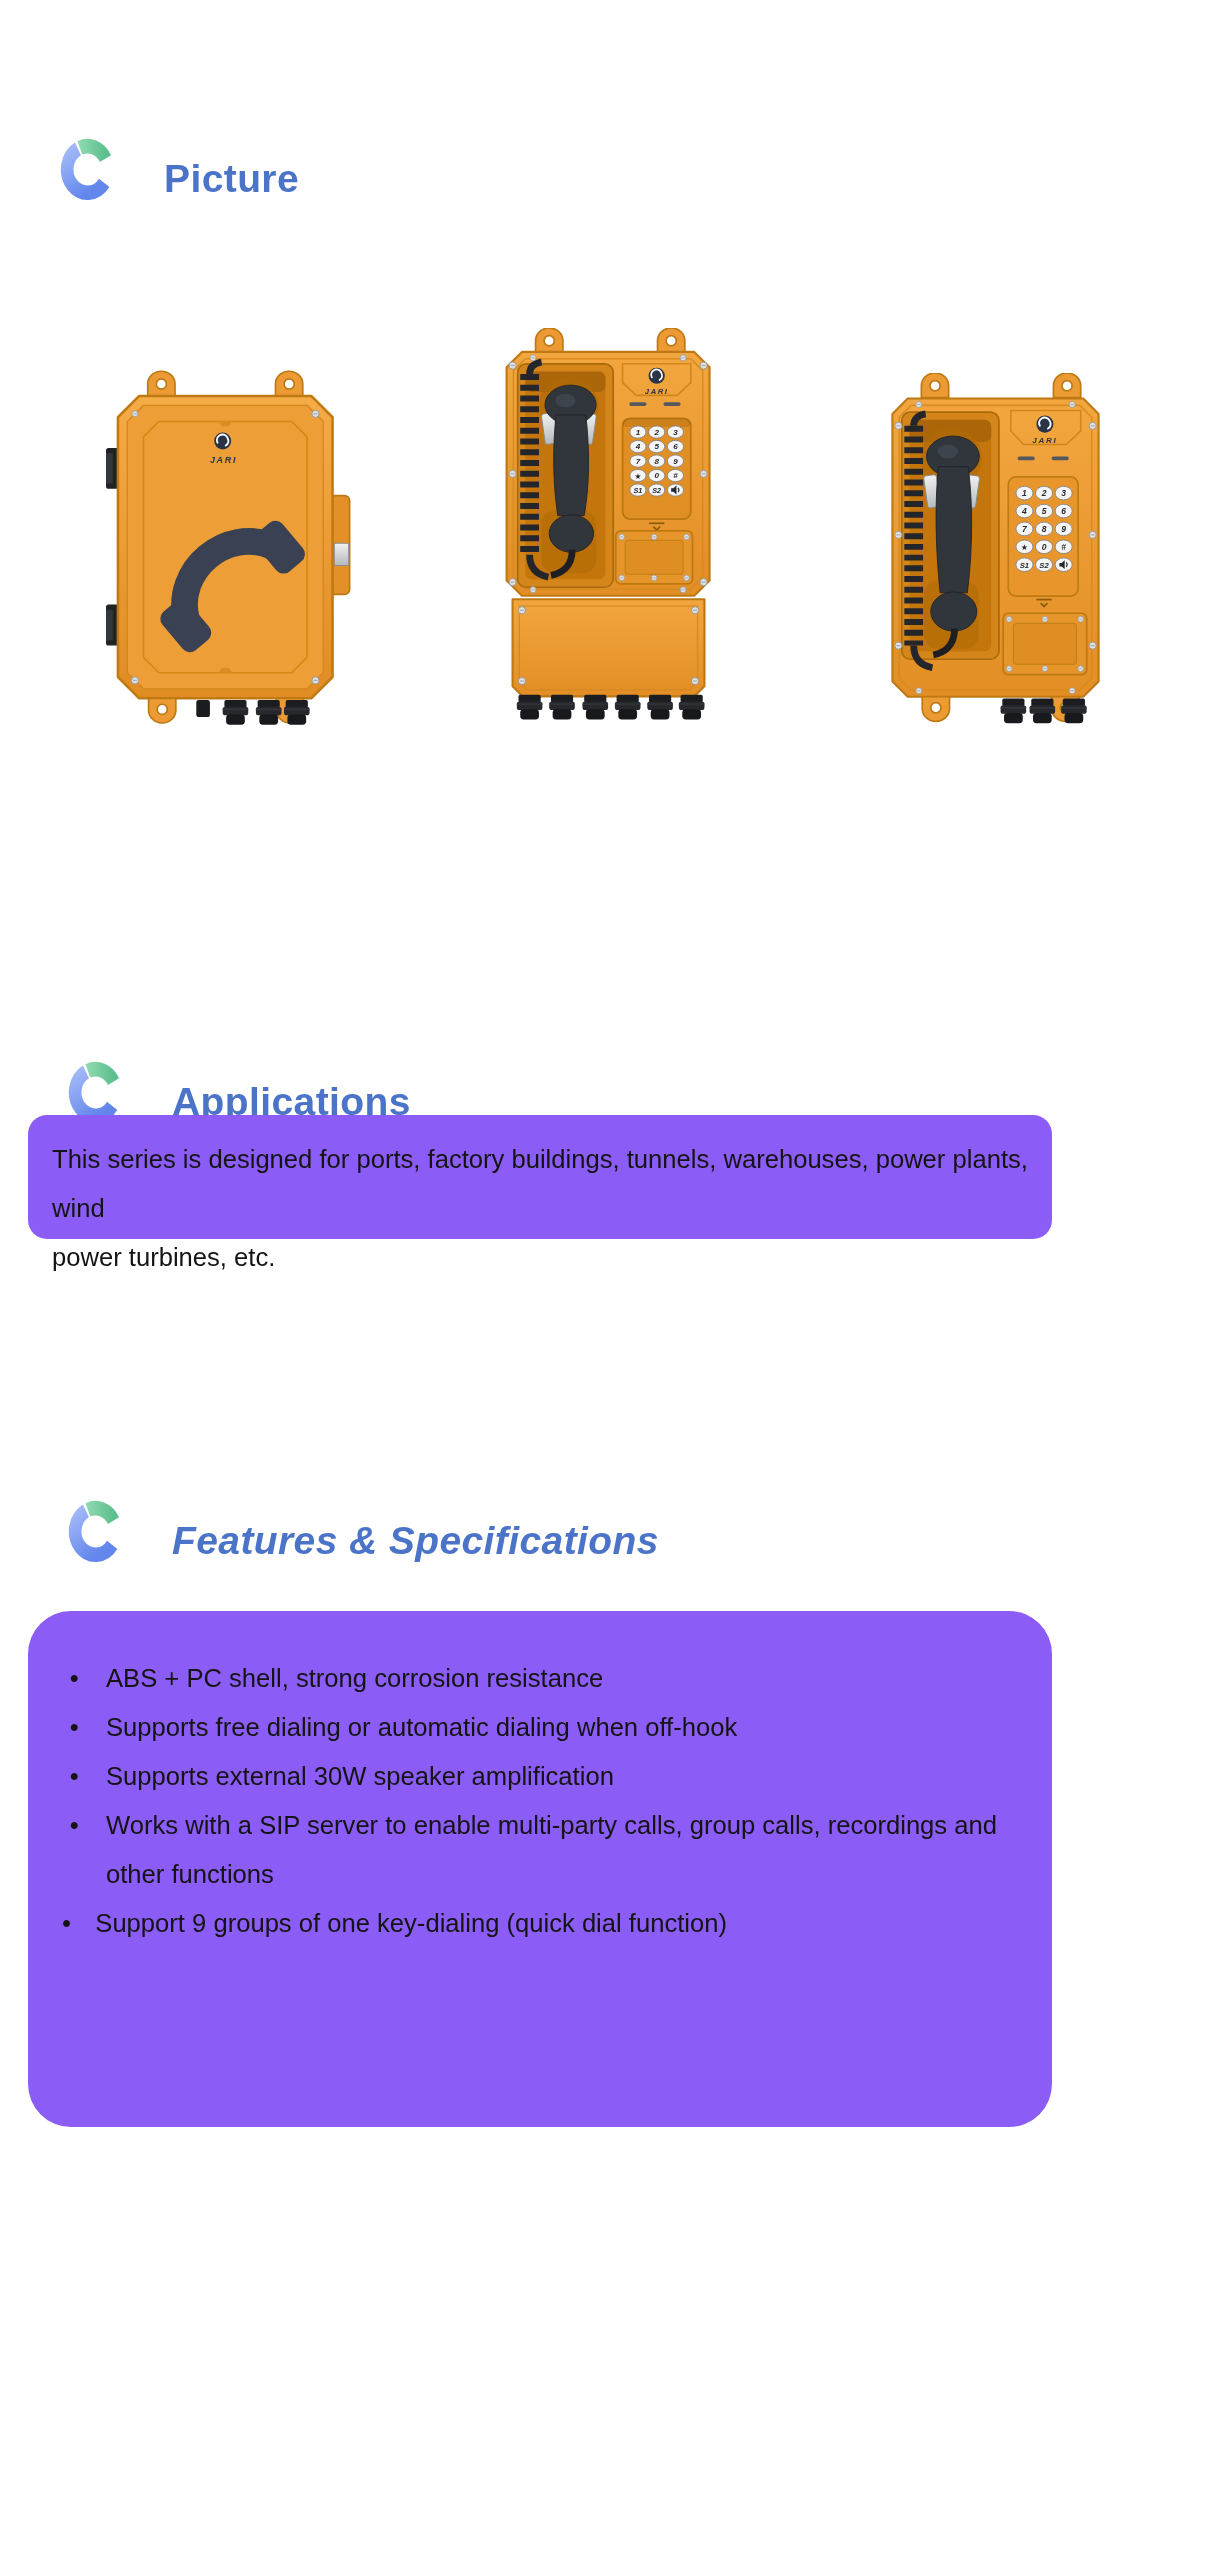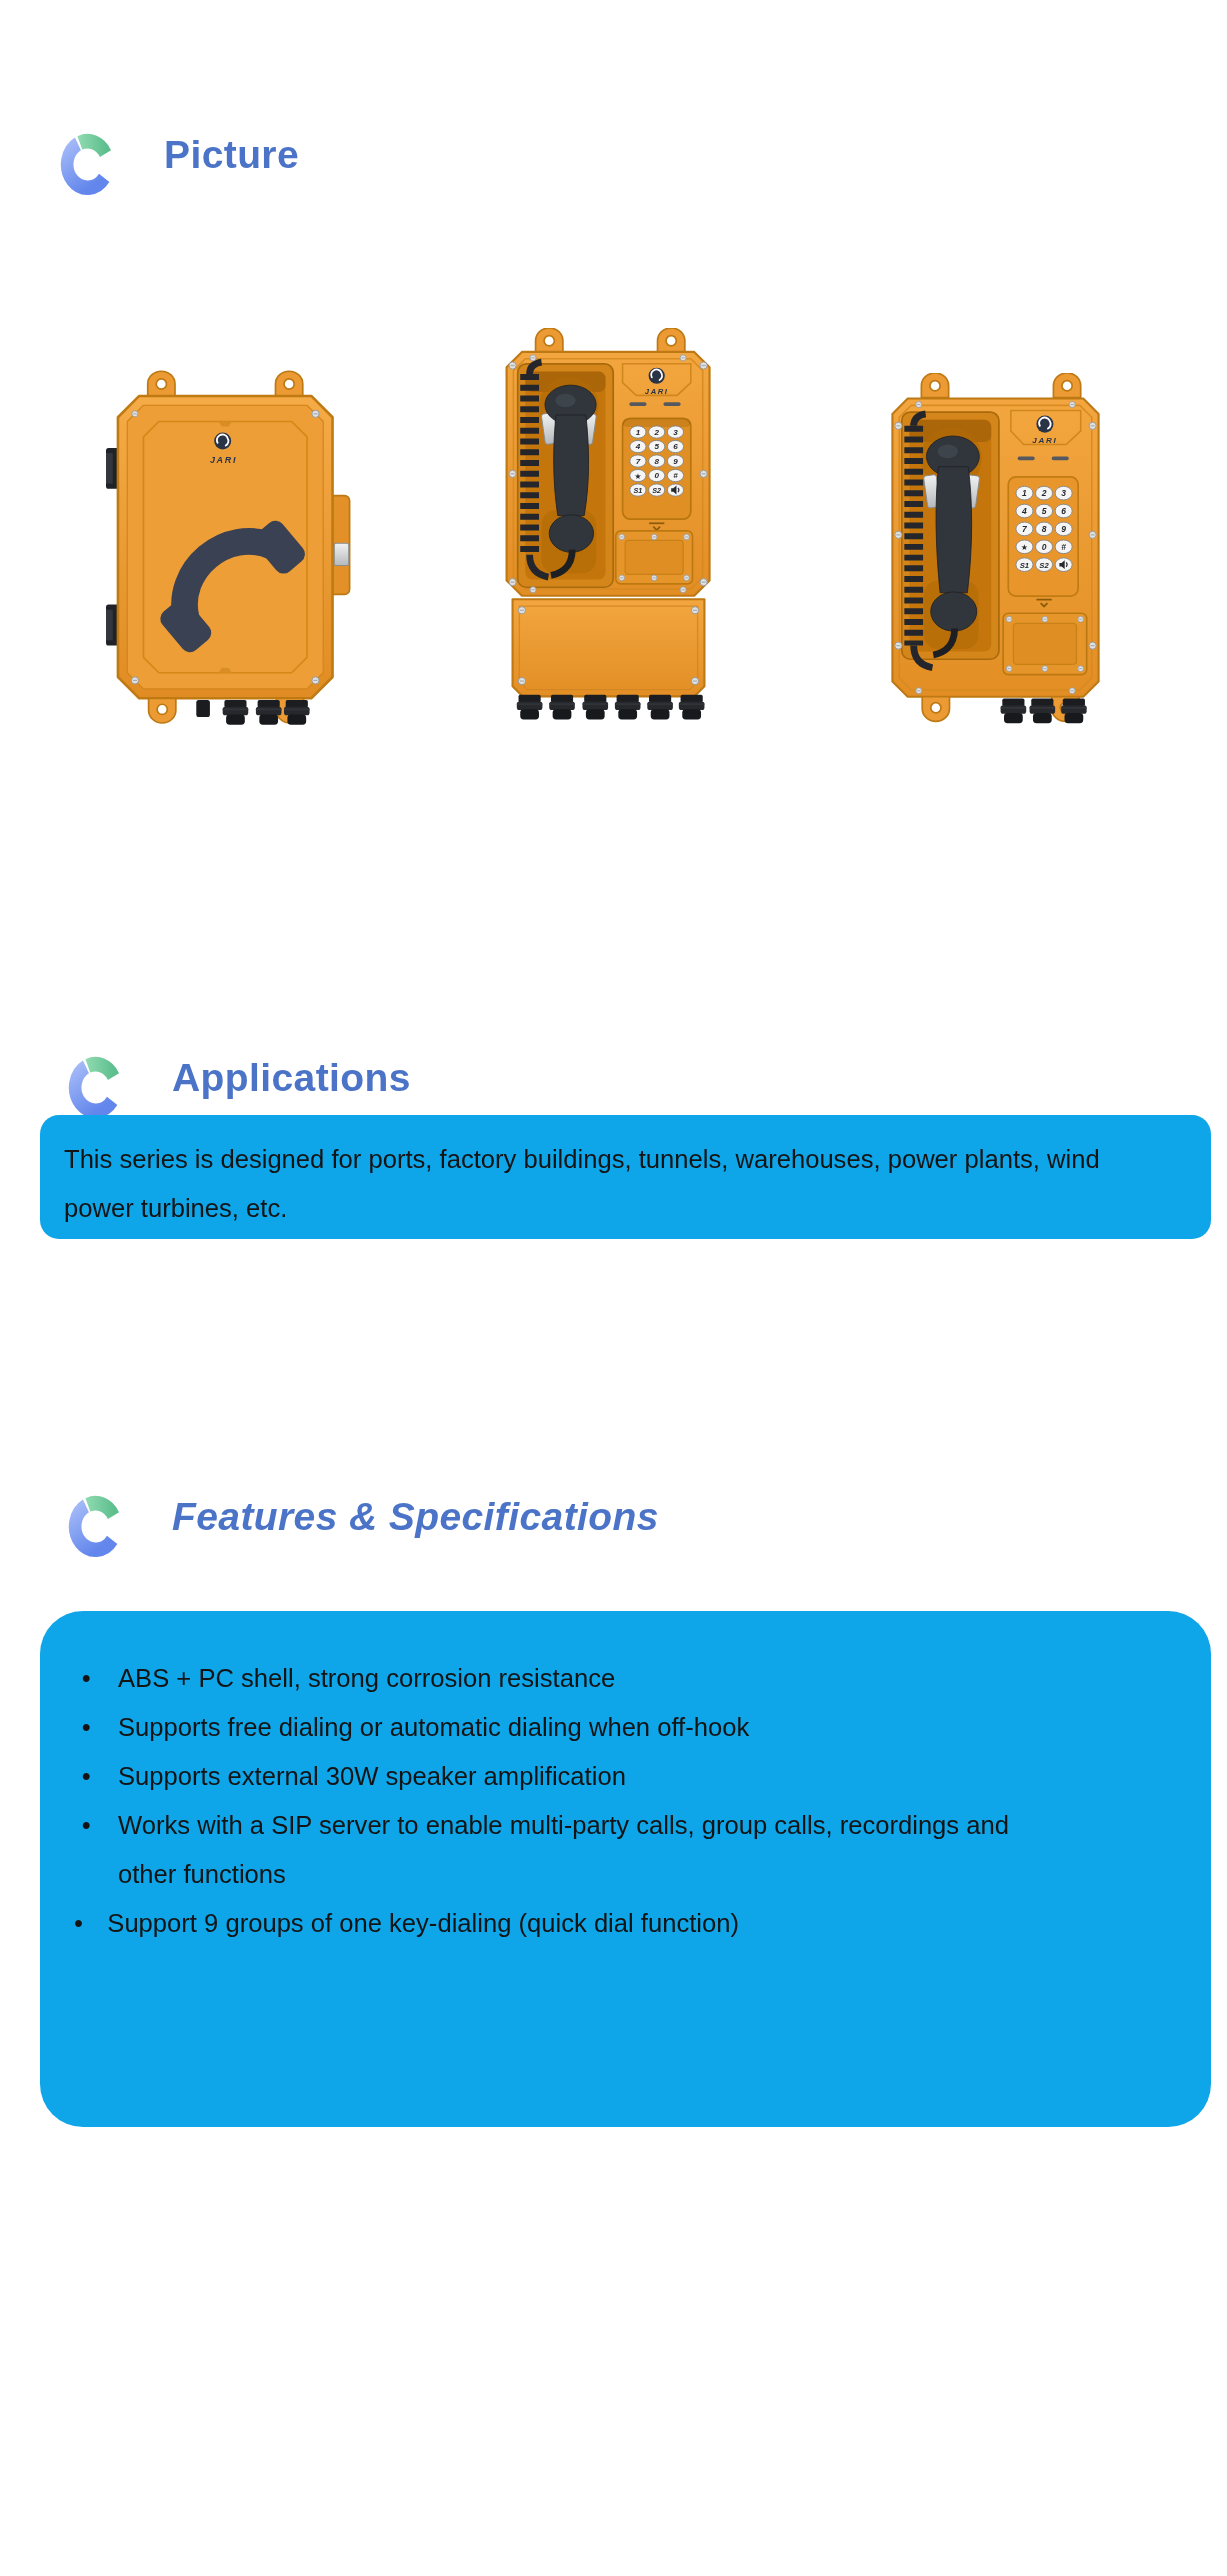--- a/index.html
+++ b/index.html
@@ -1,26 +1,26 @@
 <!DOCTYPE html>
 <html style="font-size:13.6px"><head>
 <meta charset="utf-8">
 <style>
   html,body{margin:0;padding:0;background:#ffffff;}
   .page{position:relative;width:1227px;height:2576px;background:#ffffff;overflow:hidden;
         font-family:"Liberation Sans",sans-serif;}
   
-  .heading-row{position:absolute;display:flex;align-items:flex-start;height:68px;}
+  .heading-row{position:absolute;display:flex;align-items:flex-end;height:68px;}
   .c-icon{width:55px;height:63px;flex:0 0 auto;}
   .heading-text{margin:0 0 0 49px;font-size:39px;font-weight:700;color:#4B74C8;letter-spacing:0.4px;}
   #h-picture{left:60px;top:133px;}
   #h-apps{left:68px;top:1056px;}
   #h-feat{left:68px;top:1495px;font-style:italic;}
   
-  .panel{position:absolute;left:40px;width:1171px;background:#0ea5e9;}
+  .panel{position:absolute;left:28px;width:1024px;background:#8b5cf6;}
   #apps-panel{top:1115px;height:124px;border-radius:19px;}
   #apps-panel p{margin:0;padding:19.6px 15.3px 0 24px;font-size:25.6px;line-height:49px;color:#141414;white-space:pre-line;}
   #feat-panel{top:1611px;height:516px;border-radius:43px;}
   #feat-panel ul{list-style:none;margin:0;padding:43px 34px 0 40px;}
   #feat-panel li{position:relative;padding-left:38px;font-size:25.6px;line-height:49px;color:#141414;
                  white-space:pre-line;max-width:1069px;}
   #feat-panel li::before{content:"\2022";position:absolute;left:1.7px;top:0;font-size:25.6px;color:#141414;}
   #feat-panel li:last-child{margin-left:-7.7px;padding-left:35px;}
   
   .phone{position:absolute;font-style:italic;}

